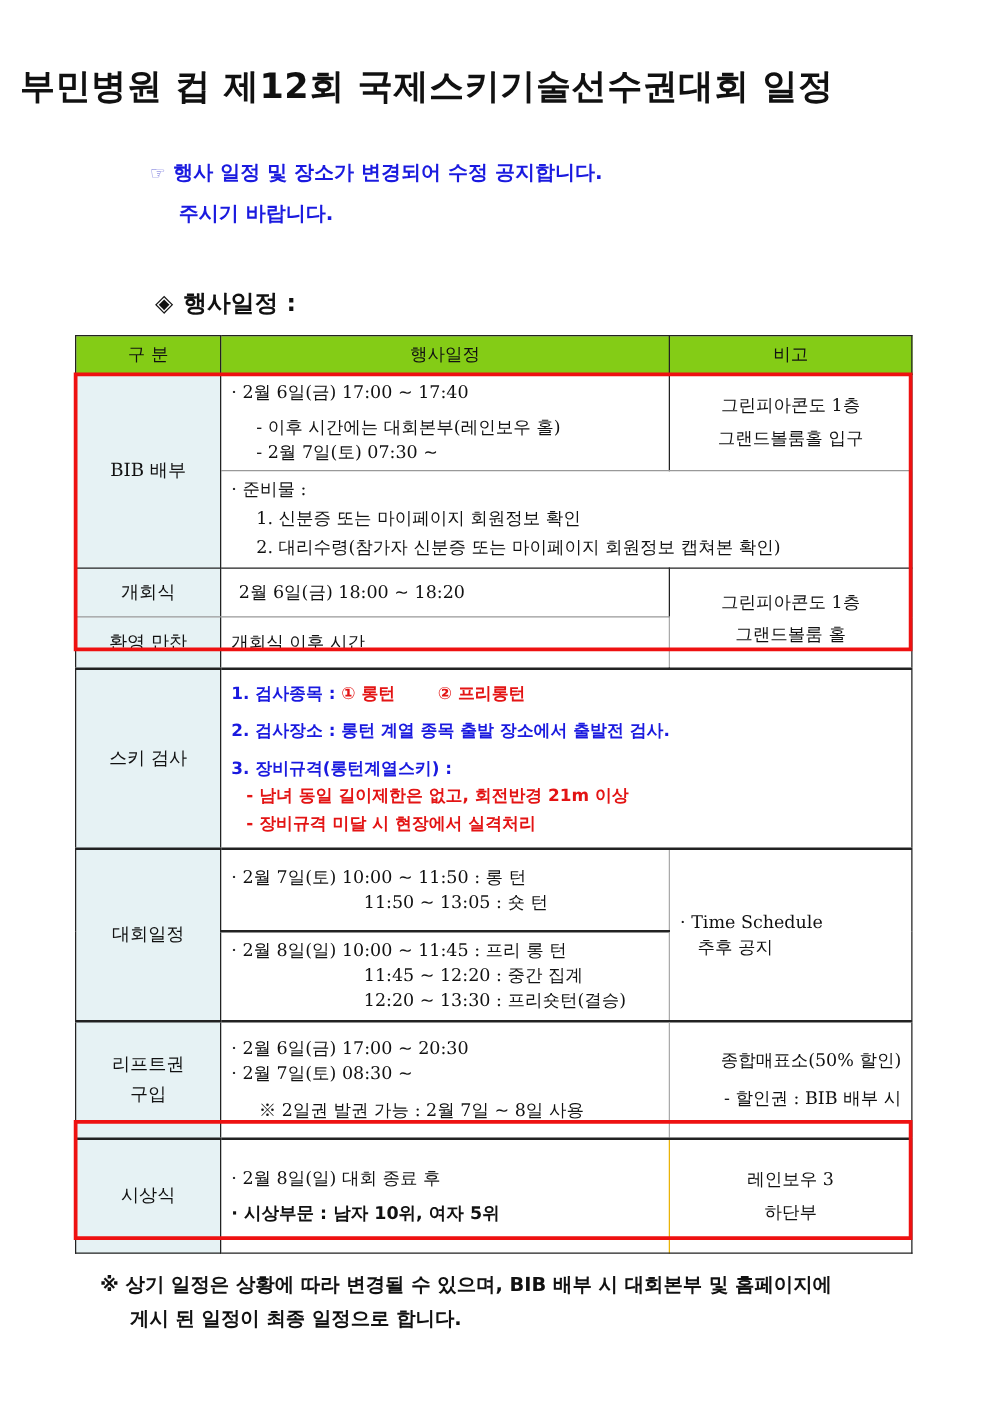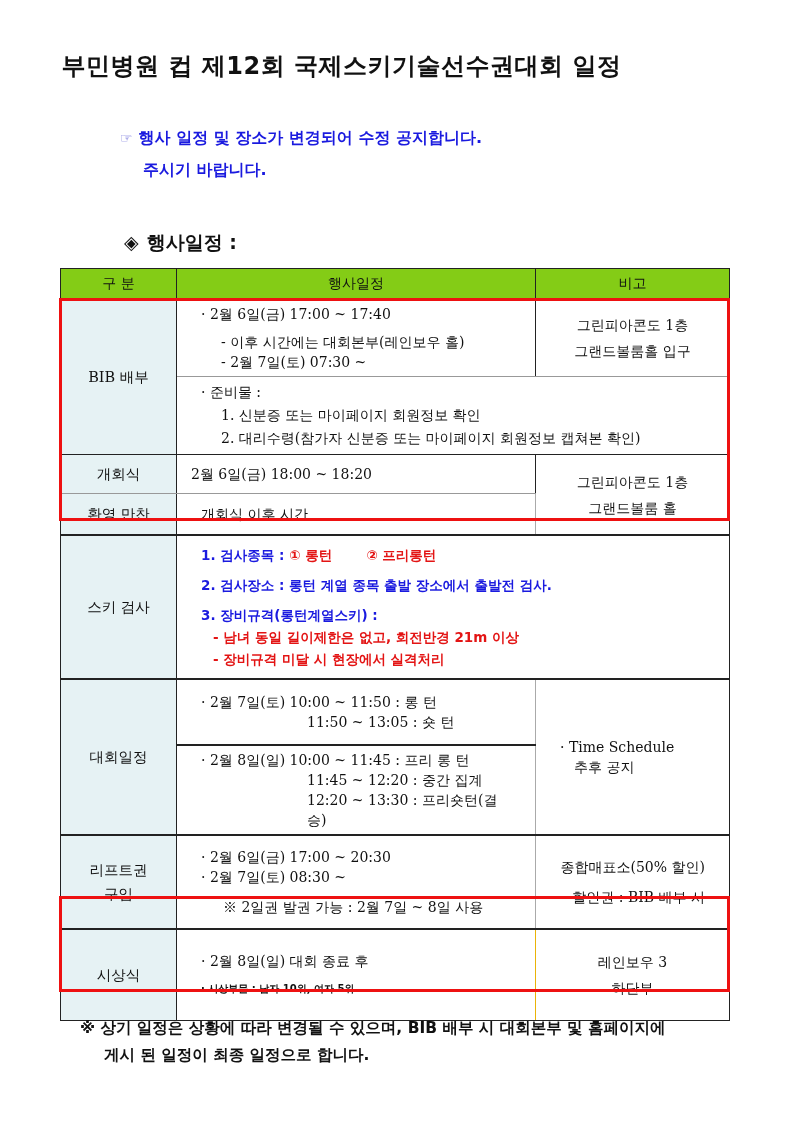--- a/index.html
+++ b/index.html
@@ -1,29 +1,29 @@
 <!DOCTYPE html>
 <html><head>
 <meta charset="utf-8">
 <style>
   html, body { margin: 0; padding: 0; background: #ffffff; }
   body { width: 800px; height: 1131px; position: relative; font-family: "DejaVu Sans", sans-serif; color: #111; overflow: hidden; }
-  .title { position: absolute; top: 50px; left: 0; width: 683px; text-align: center; font-size: 24px; font-weight: bold; letter-spacing: 0.5px; }
+  .title { position: absolute; top: 50px; left: 0; width: 683px; text-align: center; font-size: 28px; font-weight: bold; letter-spacing: 0.5px; }
   .notice { position: absolute; top: 122px; left: 120px; color: #1a1adf; font-weight: bold; font-size: 16px; line-height: 31px; }
   .notice .line { display: block; padding-left: 23px; }
   .notice .line.first { padding-left: 0; }
   .notice .hand { font-size: 14px; color: #6b6bd8; margin-right: 6px; font-weight: normal; }
   .section-head { position: absolute; top: 230px; left: 124px; font-size: 19px; font-weight: bold; }
   .section-head .diamond { margin-right: 8px; }
 
   table.sched { position: absolute; top: 268px; left: 60px; width: 669px; border-collapse: collapse; table-layout: fixed; font-family: "DejaVu Serif", serif; font-size: 14px; }
   table.sched td, table.sched th { border: 1px solid #222; padding: 0; vertical-align: middle; }
   table.sched th { background: #84cc16; font-weight: normal; height: 30px; font-size: 14px; }
   .cat { background: #e6f2f4; text-align: center; font-size: 14.5px; line-height: 24px; }
-  .cell { padding: 4px 24px !important; line-height: 20px; }
+  .cell { padding: 4px 8px !important; line-height: 20px; }
   .note { text-align: center; line-height: 26px; }
   .thin-top { border-top: 1px solid #999 !important; }
   .thin-bottom { border-bottom: 1px solid #999 !important; }
   .thin-left { border-left: 1px solid #aaa !important; }
   .thick-top { border-top: 2px solid #222 !important; }
   .ind1 { padding-left: 20px; display:block; }
   .ind2 { padding-left: 106px; display:block; }
   .sans-b { font-family: "DejaVu Sans", sans-serif; font-weight: bold; font-size: 13.5px; }
   .blue { color: #1a1adf; }
   .red { color: #e31414; }
@@ -134,21 +134,21 @@
     <td class="cell thick-top" style="text-align:right;line-height:30px;border-left:1px solid #aaa">
       <div>종합매표소(50% 할인)</div>
       <div>- 할인권 : BIB 배부 시</div>
     </td>
   </tr>
 
   <tr>
     <td class="cat thick-top" style="height:90px">시상식</td>
     <td class="cell thick-top" style="line-height:28px;border-right:1px solid #eab308">
       <div>· 2월 8일(일) 대회 종료 후</div>
-      <div class="sans-b" style="font-size:10px">· 시상부문 : 남자 10위, 여자 5위</div>
+      <div class="sans-b" style="font-size:14px">· 시상부문 : 남자 10위, 여자 5위</div>
     </td>
     <td class="note thick-top" style="border-left:1px solid #aaa">
       <div>레인보우 3</div>
       <div>하단부</div>
     </td>
   </tr>
 </tbody>
   </table>
 
 <div class="redbox" style="top:298px;left:59px;width:671px;height:223px"></div>

